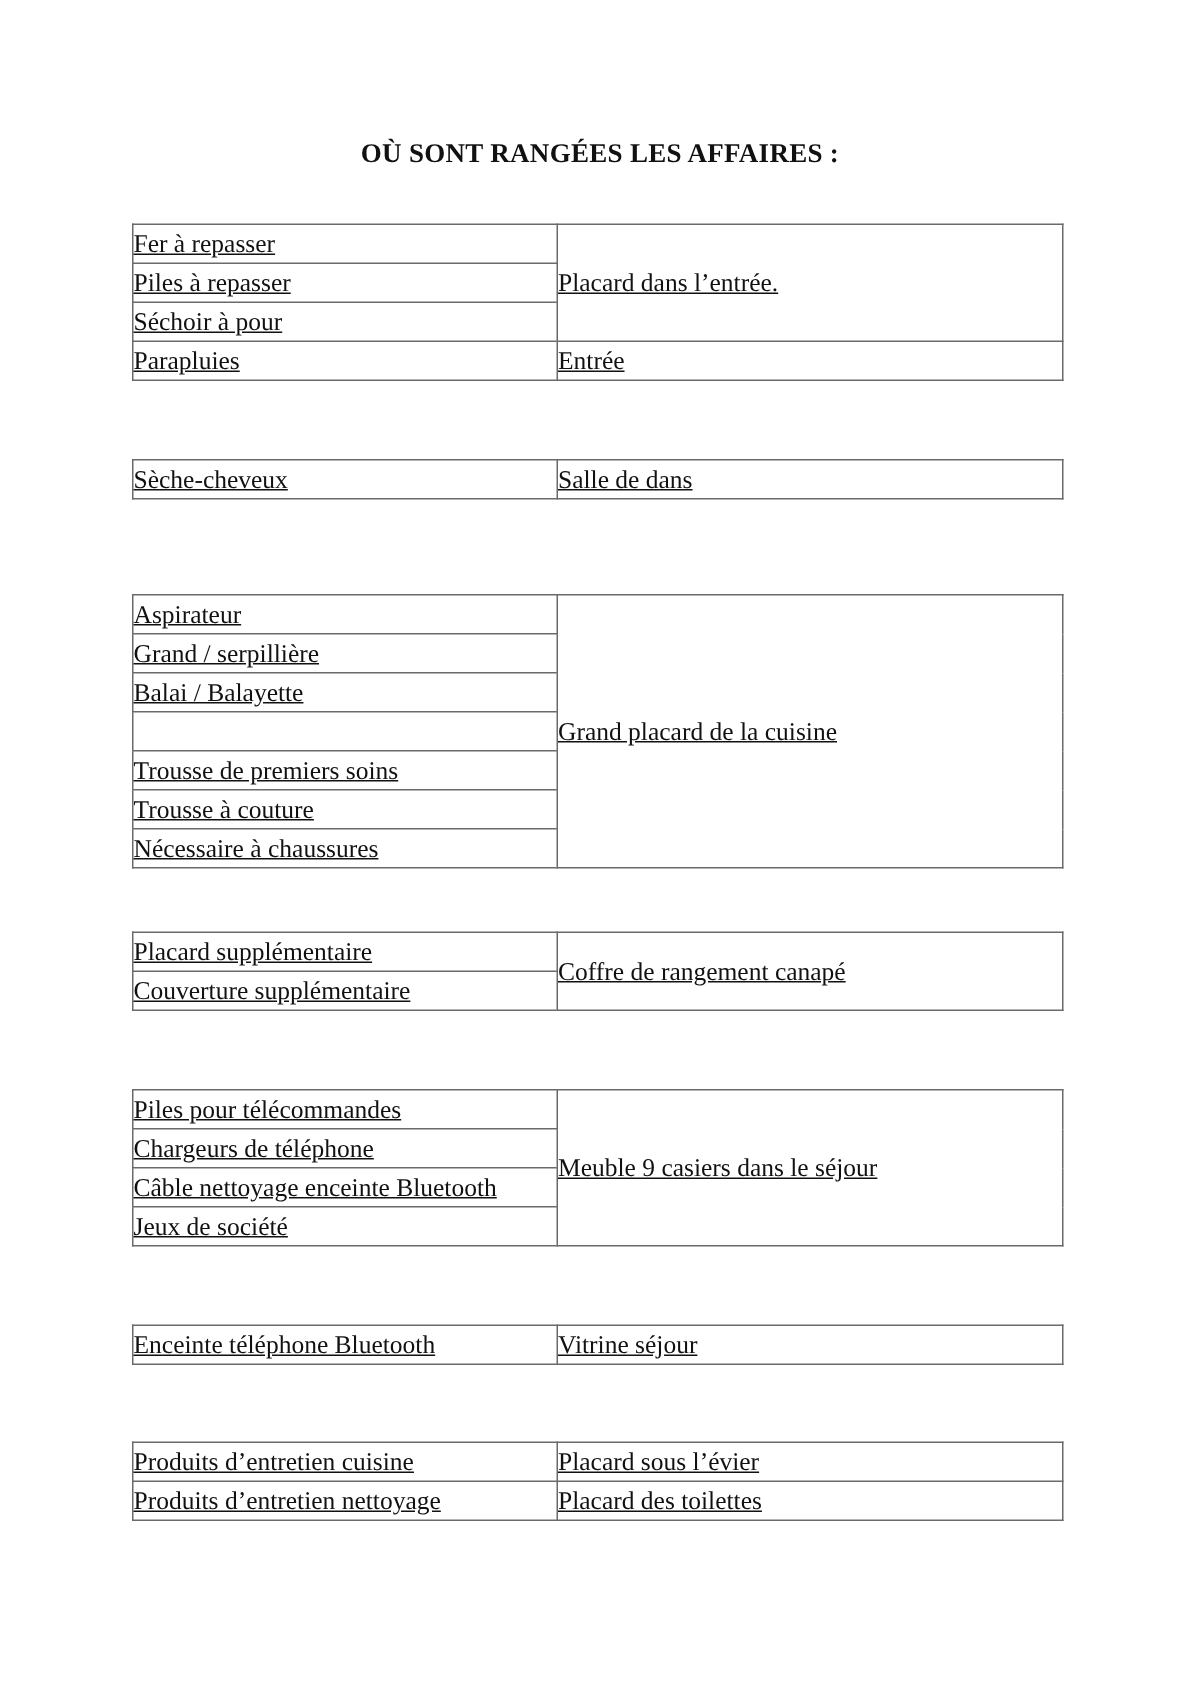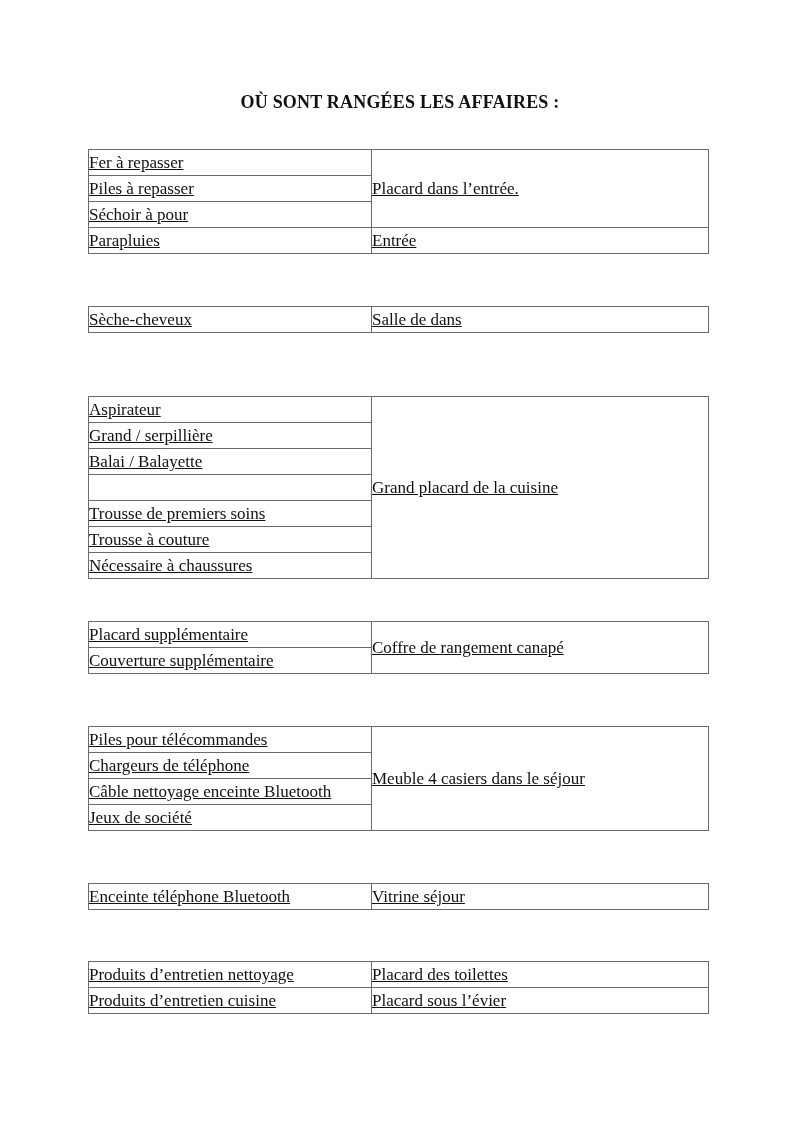--- a/index.html
+++ b/index.html
@@ -142,21 +142,21 @@
   </table>
 
 <table class="storage" id="t5">
   <colgroup>
       <col class="c1">
       <col class="c2">
     </colgroup>
   <tbody>
       <tr>
     <td>Piles pour télécommandes</td>
-    <td rowspan="4">Meuble 4 casiers dans le séjour</td>
+    <td rowspan="4">Meuble 9 casiers dans le séjour</td>
   </tr>
   <tr>
     <td>Chargeurs de téléphone</td>
   </tr>
   <tr>
     <td>Câble nettoyage enceinte Bluetooth</td>
   </tr>
   <tr>
     <td>Jeux de société</td>
   </tr>
@@ -176,21 +176,21 @@
 </tbody>
   </table>
 
 <table class="storage" id="t7">
   <colgroup>
       <col class="c1">
       <col class="c2">
     </colgroup>
   <tbody>
       <tr>
+    <td>Produits d’entretien cuisine</td>
+    <td>Placard sous l’évier</td>
+  </tr>
+  <tr>
     <td>Produits d’entretien nettoyage</td>
     <td>Placard des toilettes</td>
-  </tr>
-  <tr>
-    <td>Produits d’entretien cuisine</td>
-    <td>Placard sous l’évier</td>
   </tr>
 </tbody>
   </table>
 
 </body></html>

